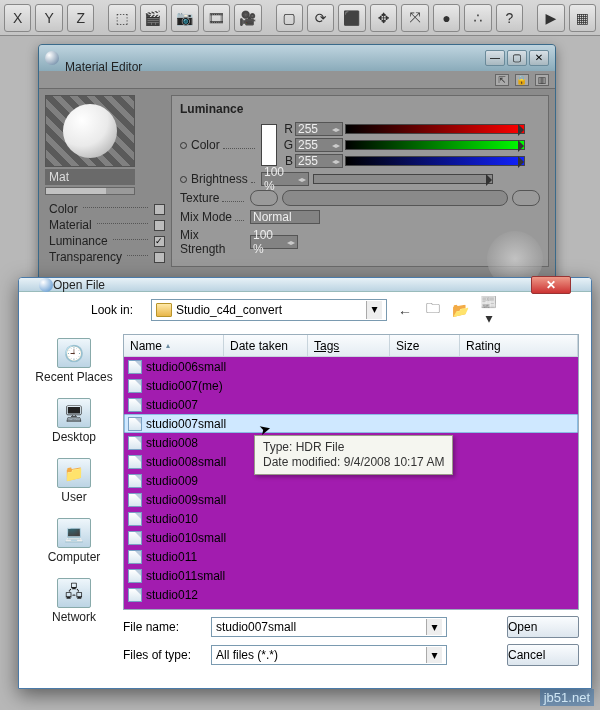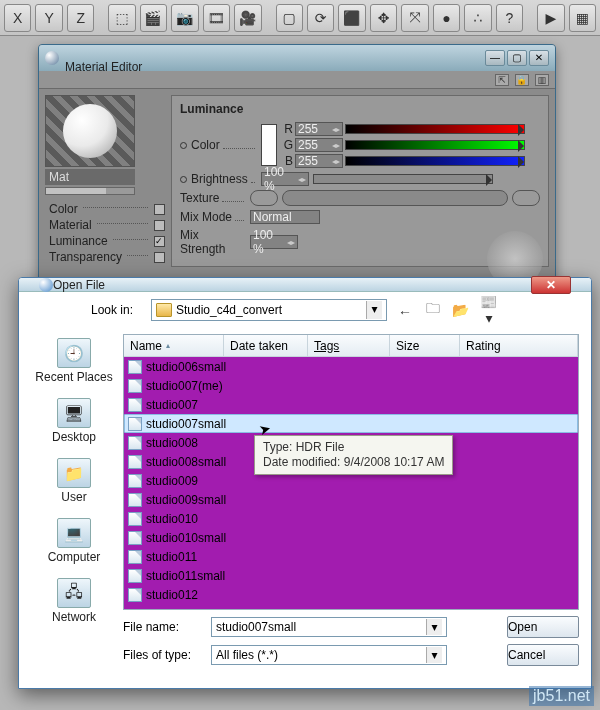--- a/index.html
+++ b/index.html
@@ -82,21 +82,21 @@
 .file-row .fic::after{content:"";position:absolute;right:0;top:0;width:0;height:0;border:3px solid transparent;border-top-color:#bcd;border-right-color:#bcd;}
 .file-row.sel { background:#cfe8ff; border:1px solid #8abce4; border-radius:1px; height:19px; padding:0 3px;}
 .cursor { position:absolute; left:135px; top:86px; font-size:14px; color:#000; pointer-events:none; transform:rotate(-15deg);}
 .tooltip { position:absolute; left:130px; top:100px; background:#f5f6f0; border:1px solid #9a9a8a; padding:4px 8px; box-shadow:2px 2px 4px rgba(0,0,0,.3); font-size:11px; line-height:15px; color:#333;}
 .bottom-rows { margin-top:6px; display:flex; flex-direction:column; gap:6px; padding-left:92px;}
 .btm-row { display:flex; align-items:center; gap:10px;}
 .btm-lbl { width:78px;}
 .btm-combo { width:236px; height:20px; border:1px solid #7a9ab0; background:#fff; display:flex; align-items:center; padding:0 4px;}
 .btm-combo .combo-arr{height:16px;}
 .btn { width:72px; height:22px; border:1px solid #7a8a9a; background:linear-gradient(#fafcfe,#dde6ee); border-radius:2px; text-align:left; line-height:20px; margin-left:auto;}
-.watermark{position:absolute;right:6px;bottom:4px;font-size:16px;color:#cfe6f4;background:rgba(50,110,170,.5);padding:1px 4px;}
+.watermark{position:absolute;right:6px;bottom:4px;font-size:13px;color:#cfe6f4;background:rgba(50,110,170,.5);padding:1px 4px;}
 </style>
 </head>
 <body>
 
 <div class="top-toolbar">
     <div class="tb-btn">X</div>
     <div class="tb-btn">Y</div>
     <div class="tb-btn">Z</div>
     <div class="tb-sep"></div>
     <div class="tb-btn">⬚</div>

